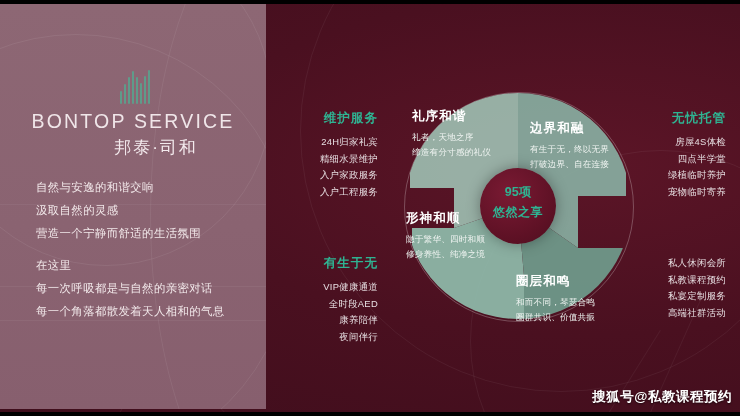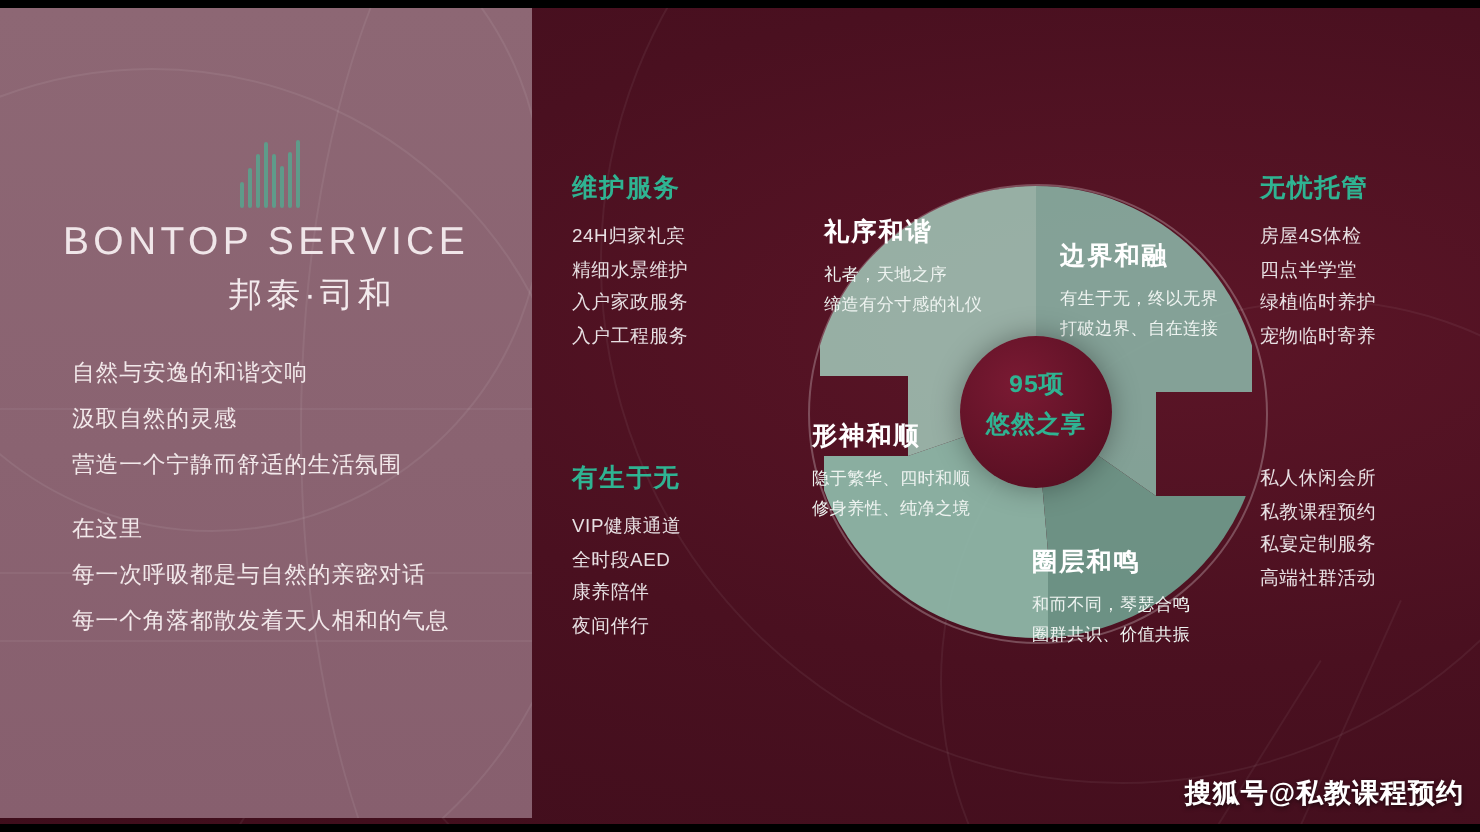--- a/index.html
+++ b/index.html
@@ -36,39 +36,39 @@
   .brand-en{position:absolute;left:0;top:110px;width:266px;text-align:center;
      color:#f0e6e9;font-size:19.5px;letter-spacing:2.2px;}
   .brand-cn{position:absolute;left:0;top:136px;width:312px;text-align:center;
      color:#f3eaed;font-size:17px;letter-spacing:2px;font-weight:500;}
 
   .tagline{position:absolute;left:36px;top:176px;width:225px;color:#f2e8ea;
      font-size:11.4px;line-height:23px;letter-spacing:.4px;}
   .tagline .gap{height:9px;}
 
   
-  .svc{position:absolute;text-align:left;}
+  .svc{position:absolute;text-align:right;margin-top:24px;}
   .svc h3{margin:0 0 7px 0;font-size:12.6px;font-weight:bold;color:#2fb392;letter-spacing:1px;}
   .svc ul{margin:0;padding:0;list-style:none;}
   .svc li{font-size:9.4px;line-height:16.5px;color:#e7dfe2;letter-spacing:.3px;white-space:nowrap;}
 
   .svc-a{left:286px;top:86px;width:92px;}
   .svc-b{left:286px;top:231px;width:92px;}
   .svc-c{left:630px;top:86px;width:96px;}
   .svc-d{left:630px;top:231px;width:96px;}
 
   
   .wheel{position:absolute;left:402px;top:76px;width:232px;height:262px;}
   .ring{position:absolute;left:2px;top:16px;width:228px;height:228px;border-radius:50%;
         border:1px solid rgba(255,255,255,.25);}
   .wheel svg{position:absolute;left:0;top:0;}
 
   .core{position:absolute;left:78px;top:92px;width:76px;height:76px;border-radius:50%;
      background:radial-gradient(circle at 38% 32%,#7a1a33 0%,#5e1125 65%,#4d0e1f 100%);
-     box-shadow:0 0 14px rgba(0,0,0,.35);font-family:Liberation Mono, monospace;}
+     box-shadow:0 0 14px rgba(0,0,0,.35);}
   .core-t1{position:absolute;left:0;top:16px;width:76px;text-align:center;
      color:#2fb392;font-size:12.5px;font-weight:bold;}
   .core-t2{position:absolute;left:0;top:36px;width:76px;text-align:center;
      color:#2fb392;font-size:12px;font-weight:bold;letter-spacing:.5px;}
 
   .qt{position:absolute;}
   .qt h4{margin:0 0 5px 0;font-size:12.6px;font-weight:bold;color:#ffffff;letter-spacing:1px;}
   .qt p{margin:0;font-size:8.6px;line-height:14.5px;color:#eef3f0;letter-spacing:.2px;white-space:nowrap;}
 
   .qt-tl{left:10px;top:32px;text-align:left;}

